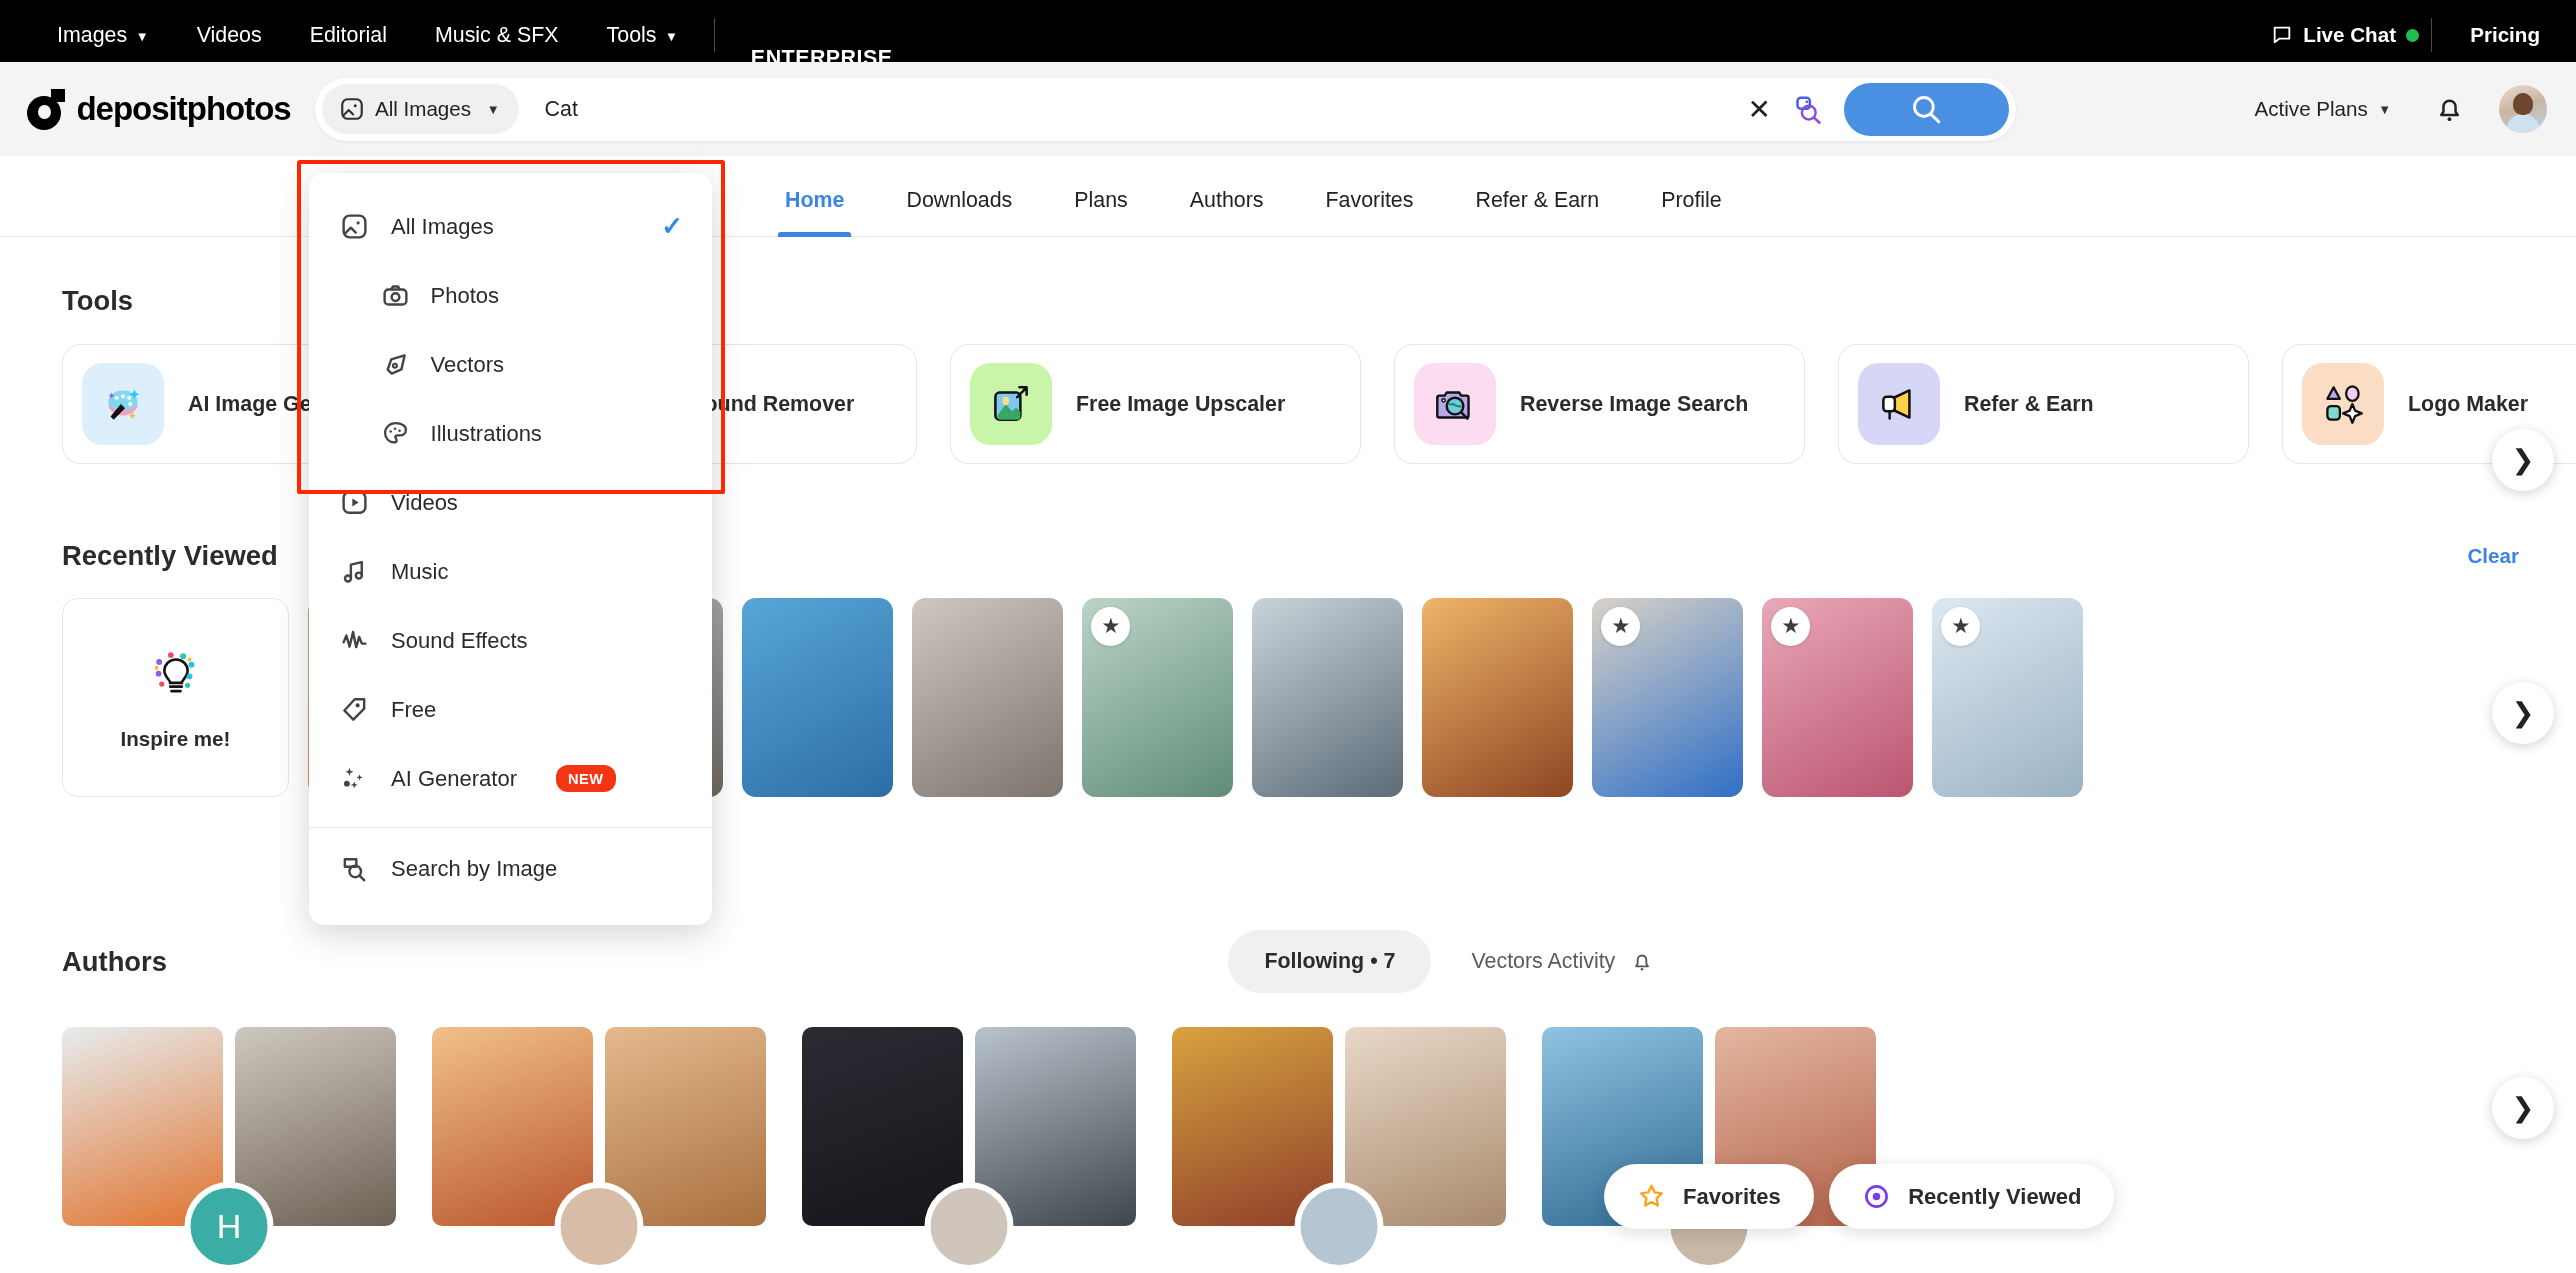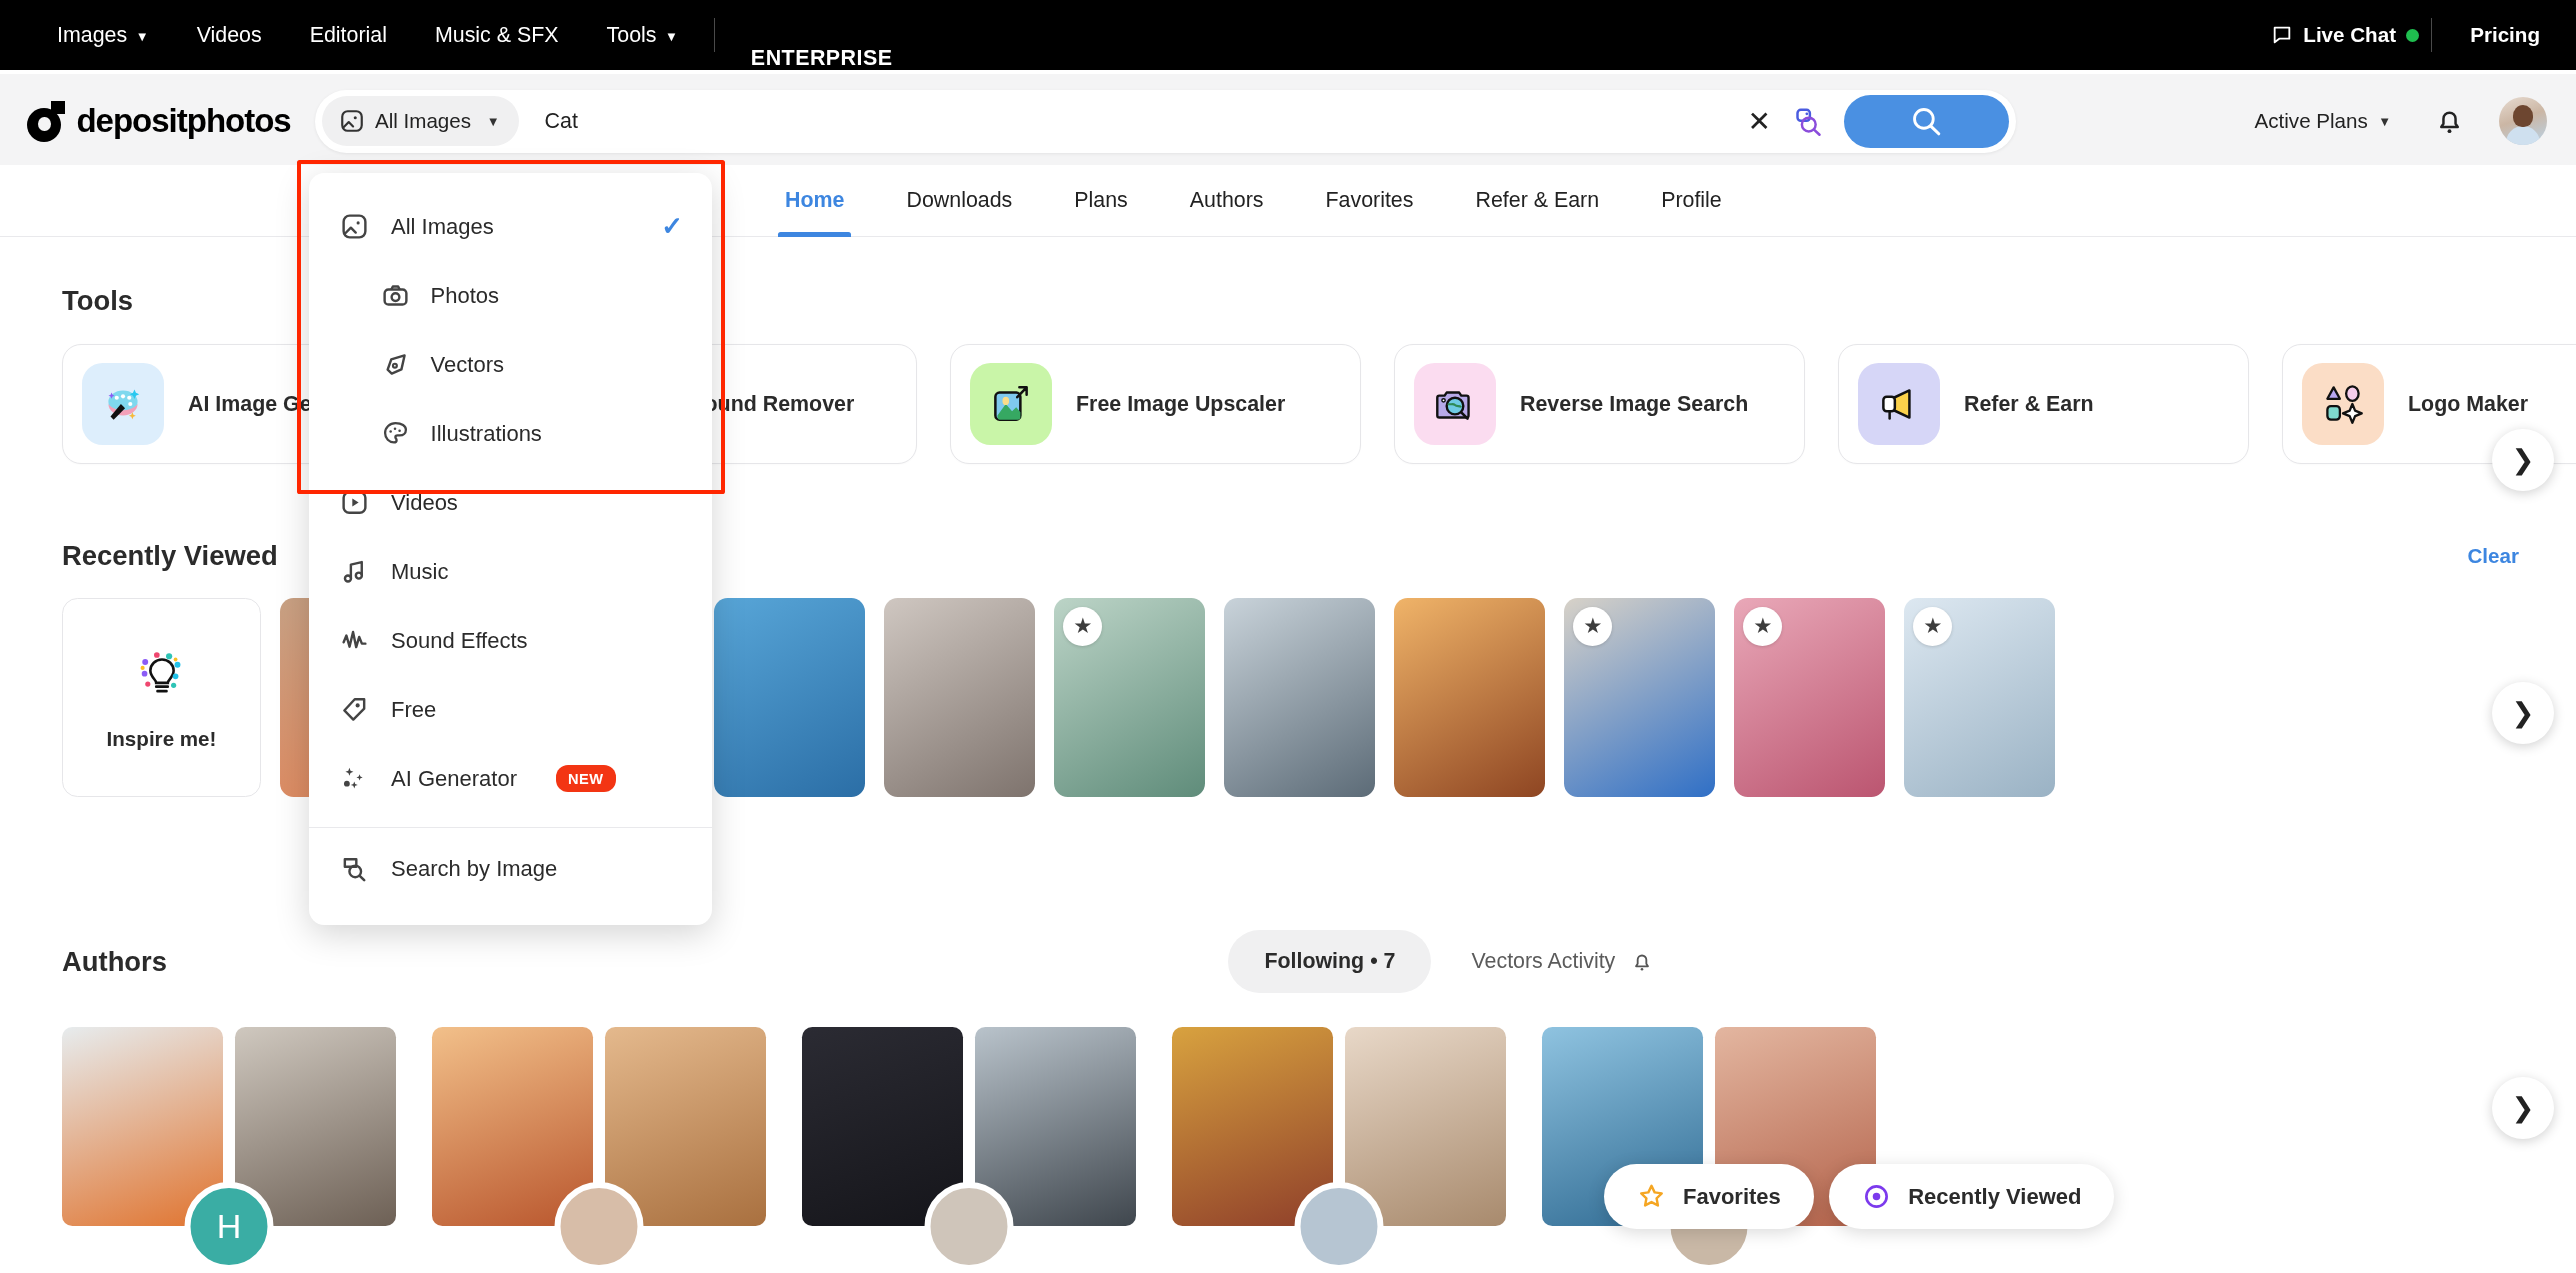--- a/index.html
+++ b/index.html
@@ -24,21 +24,21 @@
   .tb-caret { font-size:13px; line-height:1; transform:translateY(0.9px); }
   .tb-divider { width:0.9px; height:34px; background:#4a4a4a; margin:0 12px; }
   .tb-enterprise { letter-spacing:0.5px; font-weight:600;margin-top:47px; }
   .topbar-right { margin-left:auto; display:flex; align-items:center; padding-right:36px; }
   .livechat { color:#fff; font-size:20.6px; font-weight:600; display:flex; align-items:center; gap:10.3px; cursor:pointer;}
   .green-dot { width:13px; height:13px; border-radius:50%; background:#1fbf4f; display:inline-block; }
   .pricing { color:#fff; font-size:20.6px; font-weight:600; padding-left:26px; cursor:pointer;}
 
   
   .header {
-    position:absolute; left:0; top:74px; width:2576px; height:94px;
+    position:absolute; left:0; top:62px; width:2576px; height:94px;
     background:#f4f4f5; display:flex; align-items:center;
   }
   .logo-wrap { display:flex; align-items:center; gap:11px; padding-left:27.4px; cursor:pointer; }
   .logo-mark { position:relative; width:38px; height:41px; }
   .logo-mark .lm-dot { position:absolute; right:0.9px; top:0px; width:13.7px; height:13.7px; background:#000; }
   .logo-mark .lm-ring {
     position:absolute; left:0; bottom:0; width:34px; height:34px;
     border-radius:50%; background:#000;
   }
   .logo-mark .lm-hole {
@@ -126,21 +126,21 @@
     box-shadow:0 2.6px 12px rgba(0,0,0,.18); display:flex; align-items:center; justify-content:center;
     cursor:pointer; font-size:27.4px; color:#222; z-index:20;
   }
 
   
   .rv-sec { position:absolute; left:0; top:540px; width:2576px; }
   .rv-head { display:flex; align-items:center; padding:0 57px 0 62px; }
   .rv-clear { margin-left:auto; color:#3d86e0; font-size:20.6px; font-weight:600; cursor:pointer; }
   .rv-row { display:flex; gap:19px; padding:26px 0 0 62px; align-items:flex-start; }
   .inspire {
-    width:199px; height:199px; border:0.9px solid #e6e6e9; border-radius:15.4px; background:#fff;
+    width:227px; height:199px; border:0.9px solid #e6e6e9; border-radius:15.4px; background:#fff;
     display:flex; flex-direction:column; align-items:center; justify-content:center; gap:20.6px;
     cursor:pointer; flex:none;
   }
   .inspire-label { font-size:20.6px; font-weight:700; color:#2b2b2b; }
   .thumb { width:113px; height:199px; border-radius:13.7px; flex:none; position:relative; overflow:hidden; cursor:pointer; }
   .thumb.w-wide { width:151px; }
   .star-badge {
     position:absolute; left:9.4px; top:8.6px; width:39px; height:39px; border-radius:50%;
     background:#fff; display:flex; align-items:center; justify-content:center; font-size:21.4px; color:#3d3d3d;
     box-shadow:0 0.9px 3.4px rgba(0,0,0,.15); z-index:3;

